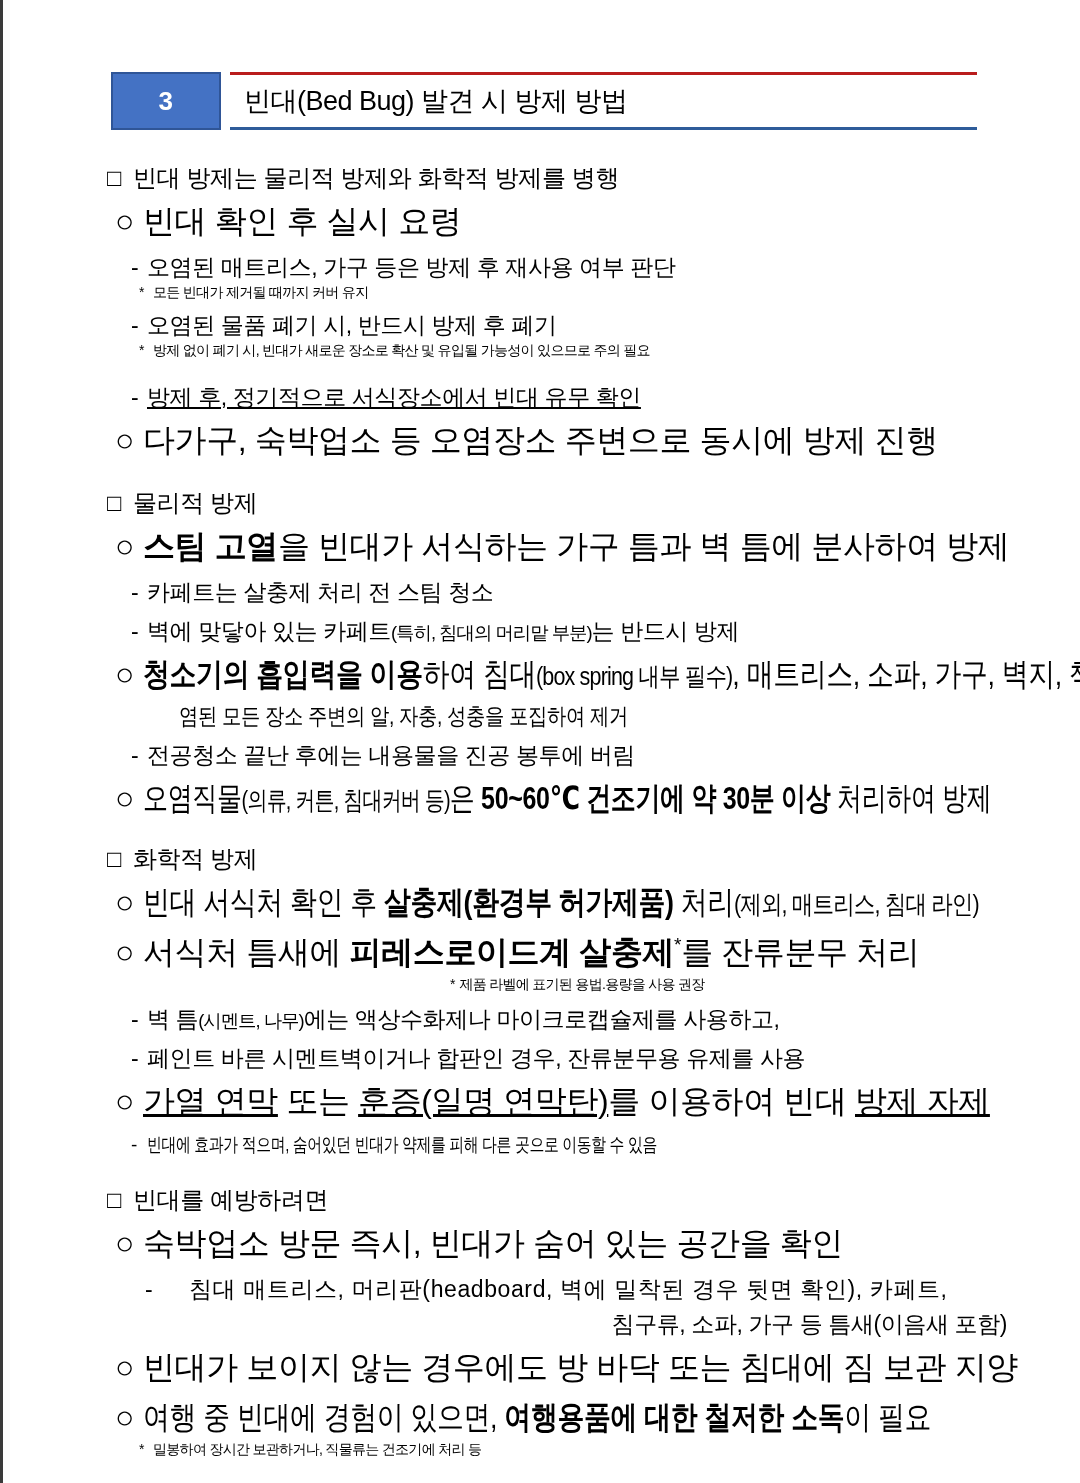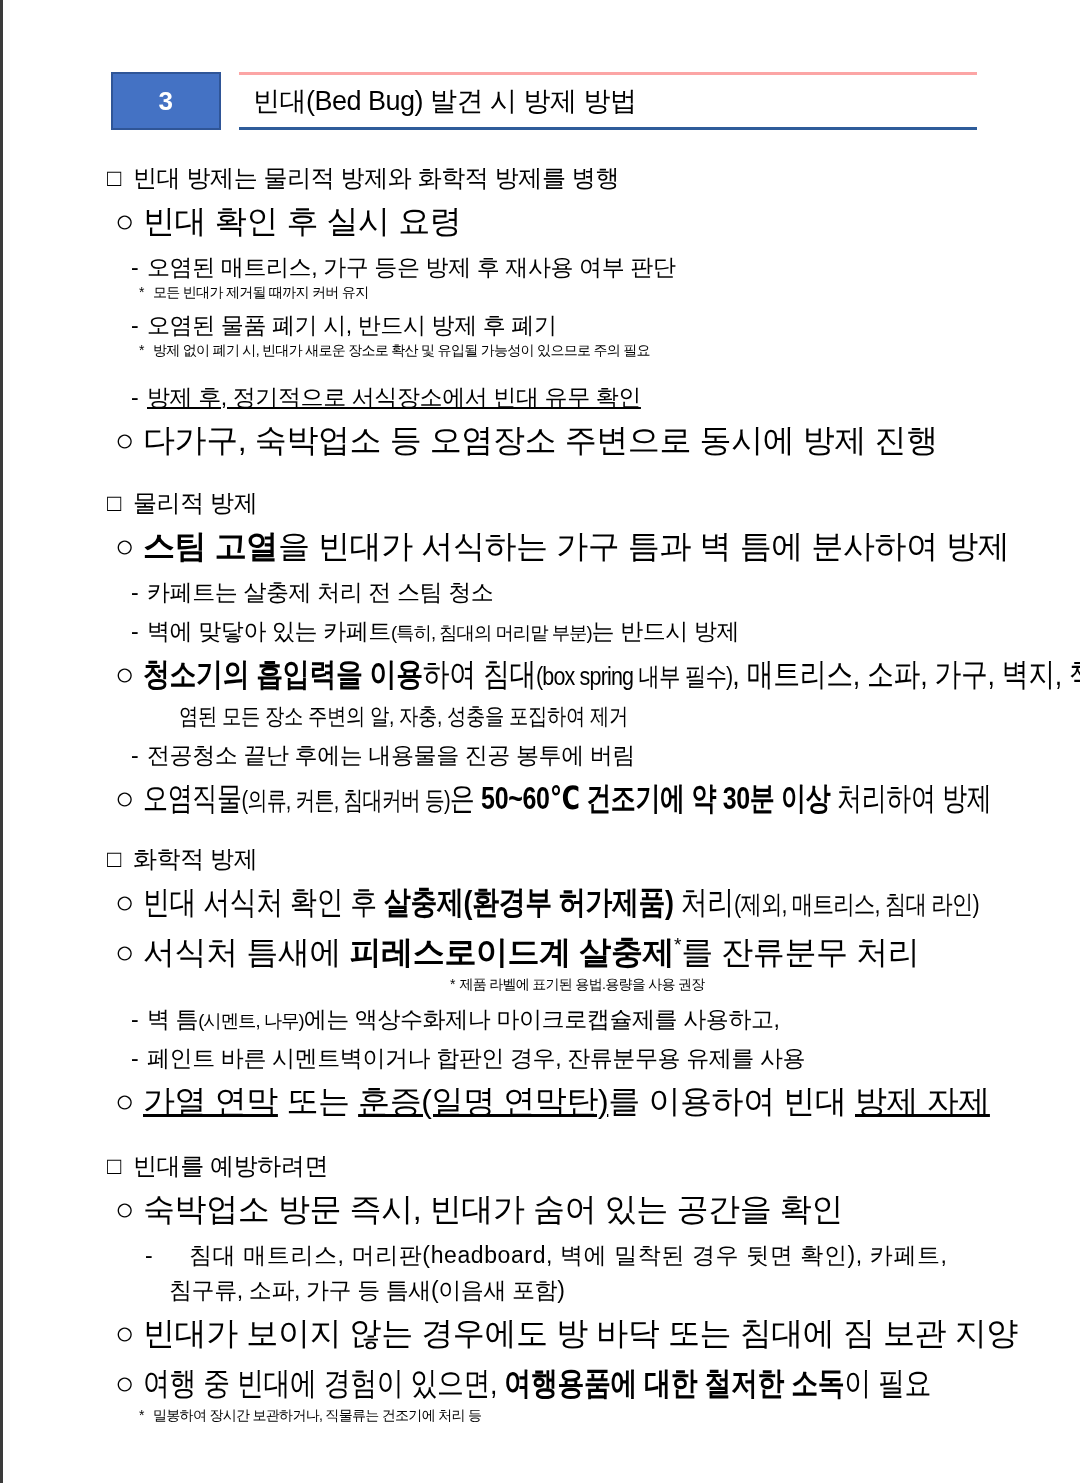--- a/index.html
+++ b/index.html
@@ -44,25 +44,25 @@
     color: #ffffff;
     font-size: 26px;
     font-weight: bold;
     display: flex;
     align-items: center;
     justify-content: center;
     letter-spacing: 0.5px;
   }
   .title-wrap {
     position: absolute;
-    left: 128px;
+    left: 119px;
     top: 0;
     right: 0;
     height: 58px;
-    border-top: 3px solid #fca5a5;
+    border-top: 3px solid #b91c1c;
     border-bottom: 3px solid #2E5C9A;
     box-sizing: border-box;
     display: flex;
     align-items: center;
   }
   .title-text {
     font-size: 27px;
     font-weight: 500;
     padding-left: 14px;
     letter-spacing: -0.5px;
@@ -197,28 +197,29 @@
     <div class="line lv-circ"><span class="mk mk-circ">○</span><span>서식처 틈새에 </span><b class="s">피레스로이드계 살충제</b><span class="sup">*</span><span>를 잔류분무 처리</span></div>
 
     <div class="line lv-note" style="padding-left:36px;text-align:center;"><span class="mk mk-star">*</span><span>제품 라벨에 표기된 용법.용량을 사용 권장</span></div>
 
     <div class="line lv-dash" style="margin-top:10px;"><span class="mk mk-dash">-</span><span>벽 틈</span><span class="sm">(시멘트, 나무)</span><span>에는 액상수화제나 마이크로캡슐제를 사용하고,</span></div>
 
     <div class="line lv-dash"><span class="mk mk-dash">-</span><span>페인트 바른 시멘트벽이거나 합판인 경우, 잔류분무용 유제를 사용</span></div>
 
     <div class="line lv-circ"><span class="mk mk-circ">○</span><span class="u">가열 연막</span><span> 또는 </span><span class="u">훈증(일명 연막탄)</span><span>를 이용하여 빈대 </span><span class="u">방제 자제</span></div>
 
+    <div class="line lv-dash" style="font-size:19px;margin-top:8px;"><span class="mk mk-dash">-</span><span class="cond-strong">빈대에 효과가 적으며, 숨어있던 빈대가 약제를 피해 다른 곳으로 이동할 수 있음</span></div>
 
     <div class="line lv-box" style="margin-top:26px;"><span class="mk mk-box">□</span><span>빈대를 예방하려면</span></div>
 
     <div class="line lv-circ"><span class="mk mk-circ">○</span><span>숙박업소 방문 즉시, 빈대가 숨어 있는 공간을 확인</span></div>
 
     <div class="line lv-dash" style="padding-left:38px;"><span class="mk mk-dash">-</span><span class="justify-wide">침대  매트리스,  머리판(headboard,  벽에  밀착된  경우  뒷면  확인),  카페트,</span></div>
 
-    <div class="line lv-cont" style="padding-left:62px;"><span>침구류, 소파, 가구 등 틈새(이음새 포함)</span></div>
+    <div class="line lv-cont" style="padding-left:62px;text-align:right;"><span>침구류, 소파, 가구 등 틈새(이음새 포함)</span></div>
 
     <div class="line lv-circ"><span class="mk mk-circ">○</span><span>빈대가 보이지 않는 경우에도 방 바닥 또는 침대에 짐 보관 지양</span></div>
 
     <div class="line lv-circ"><span class="mk mk-circ">○</span><span class="cond"><span>여행 중 빈대에 경험이 있으면, </span><b class="s">여행용품에 대한 철저한 소독</b><span>이 필요</span></span></div>
 
     <div class="line lv-note"><span class="mk mk-star">*</span><span>밀봉하여 장시간 보관하거나, 직물류는 건조기에 처리 등</span></div>
 
   </div>
 </div>
 

